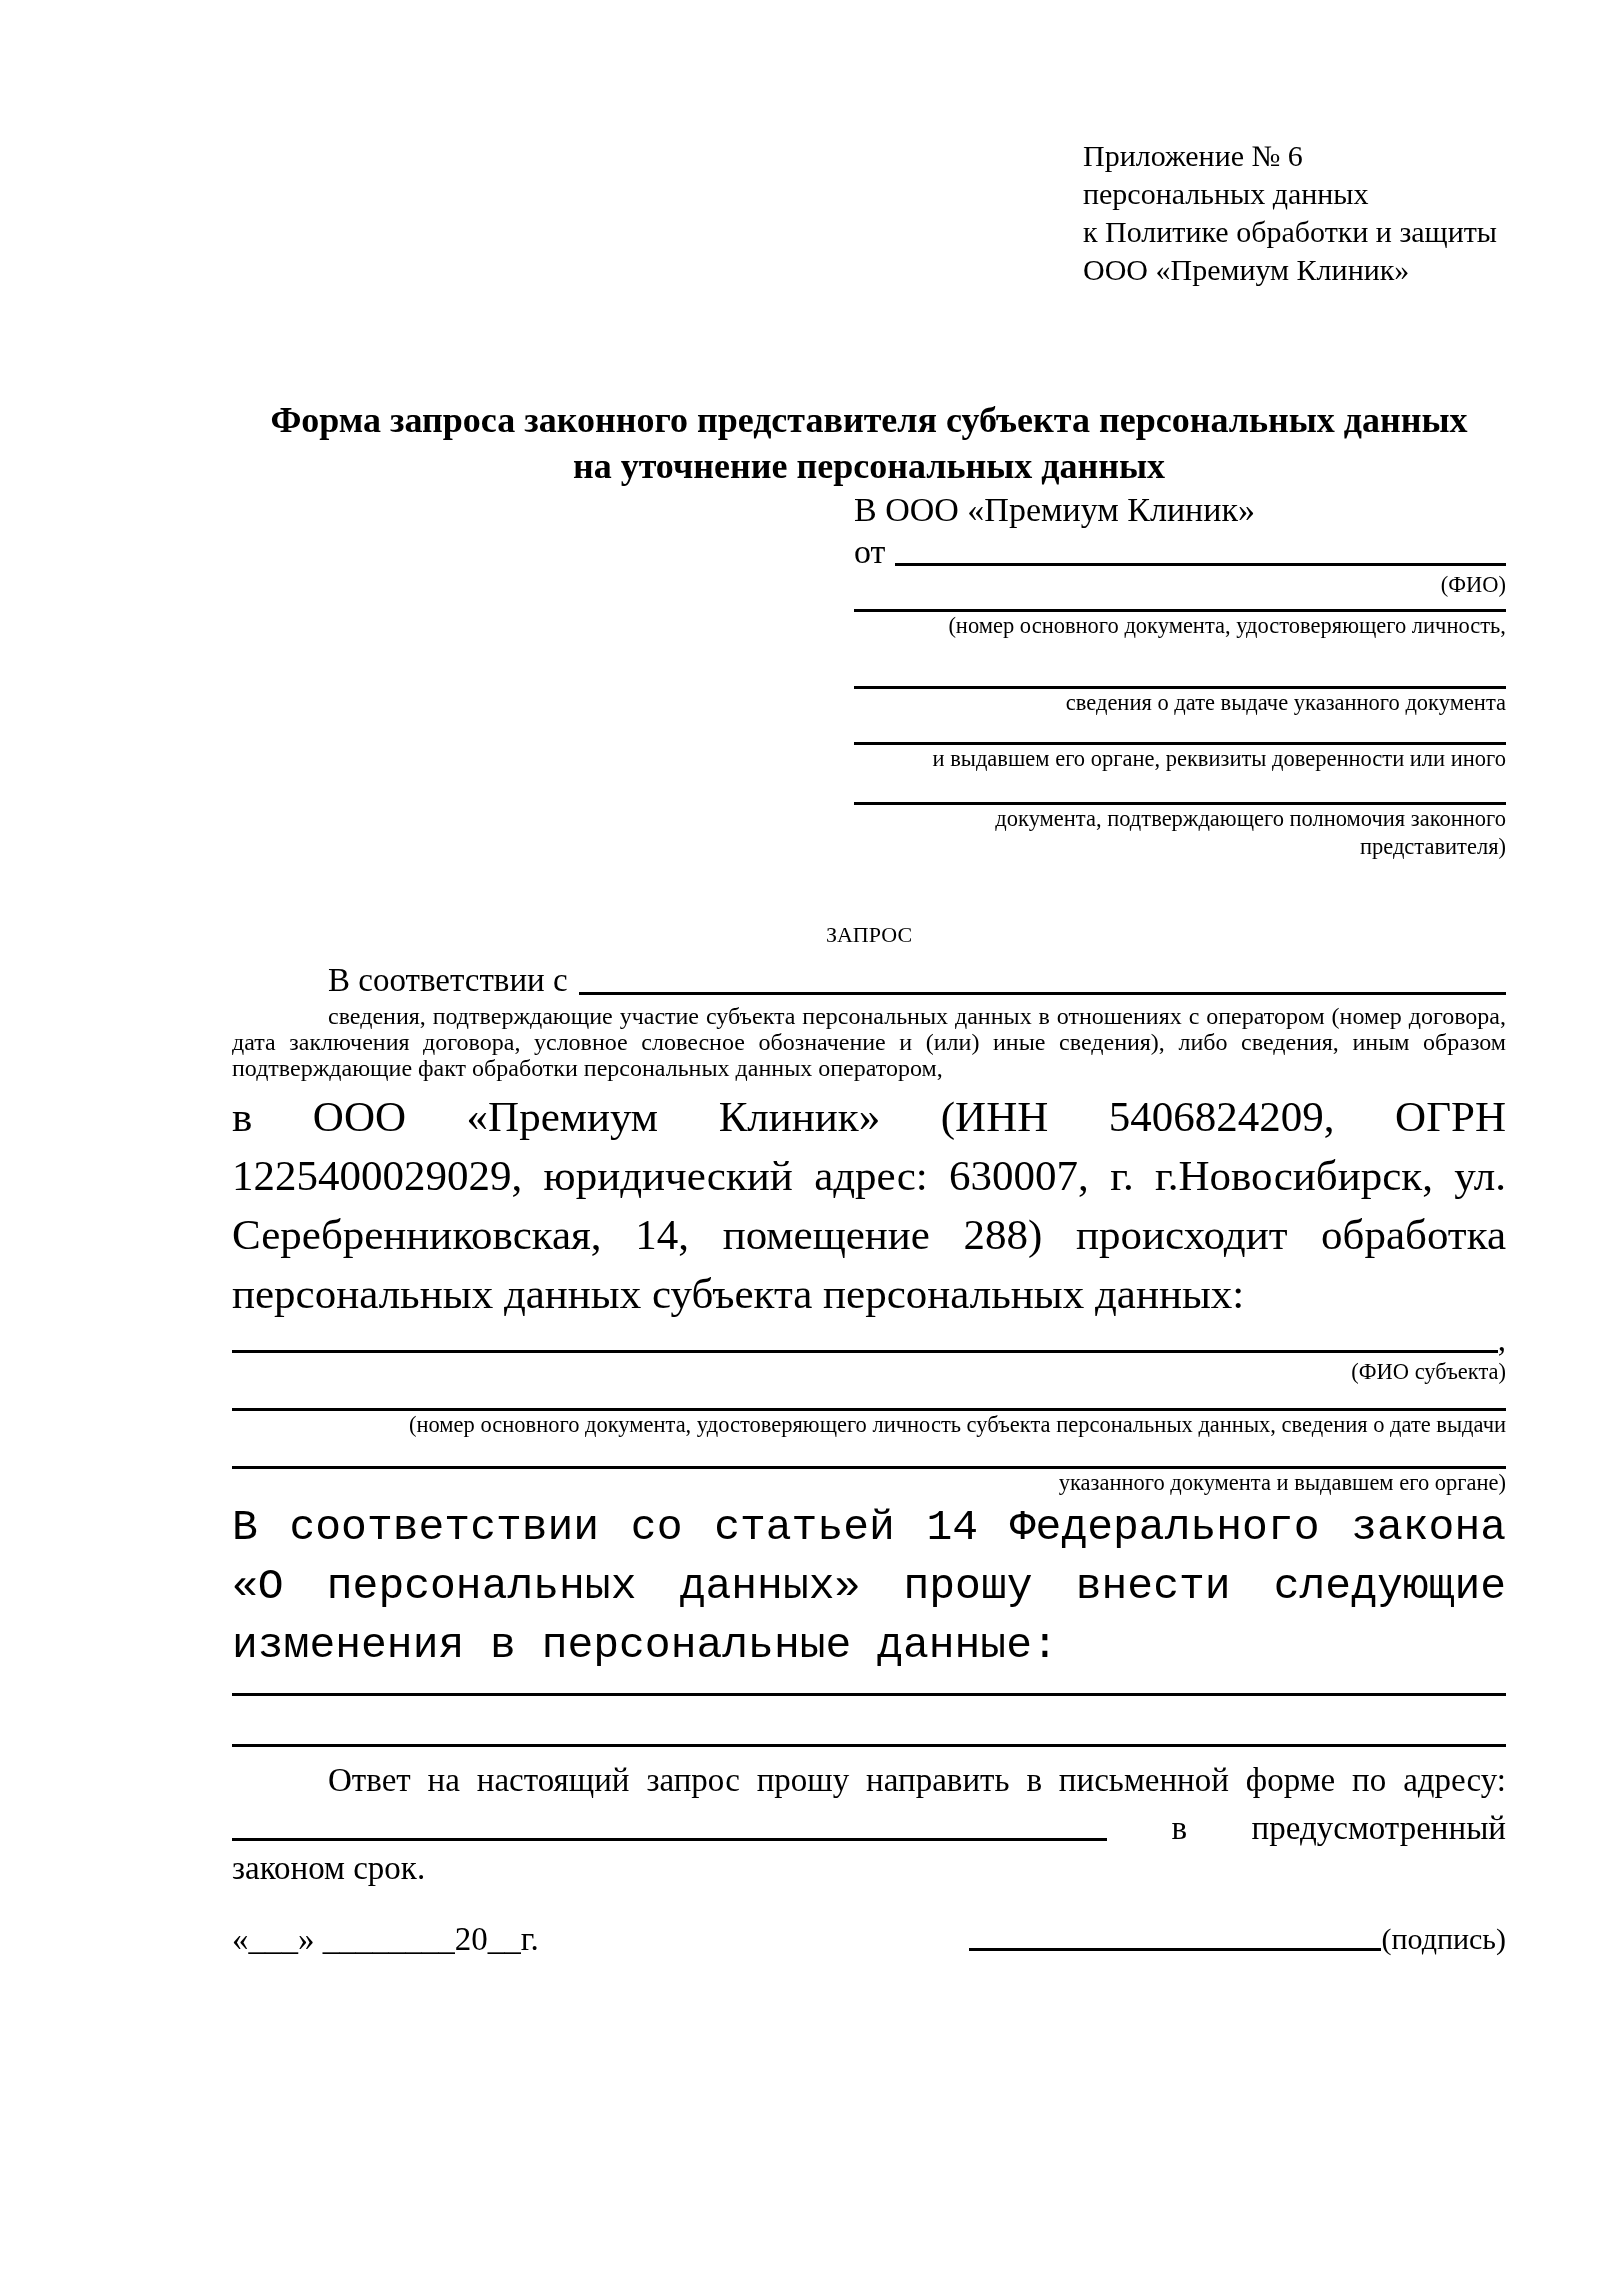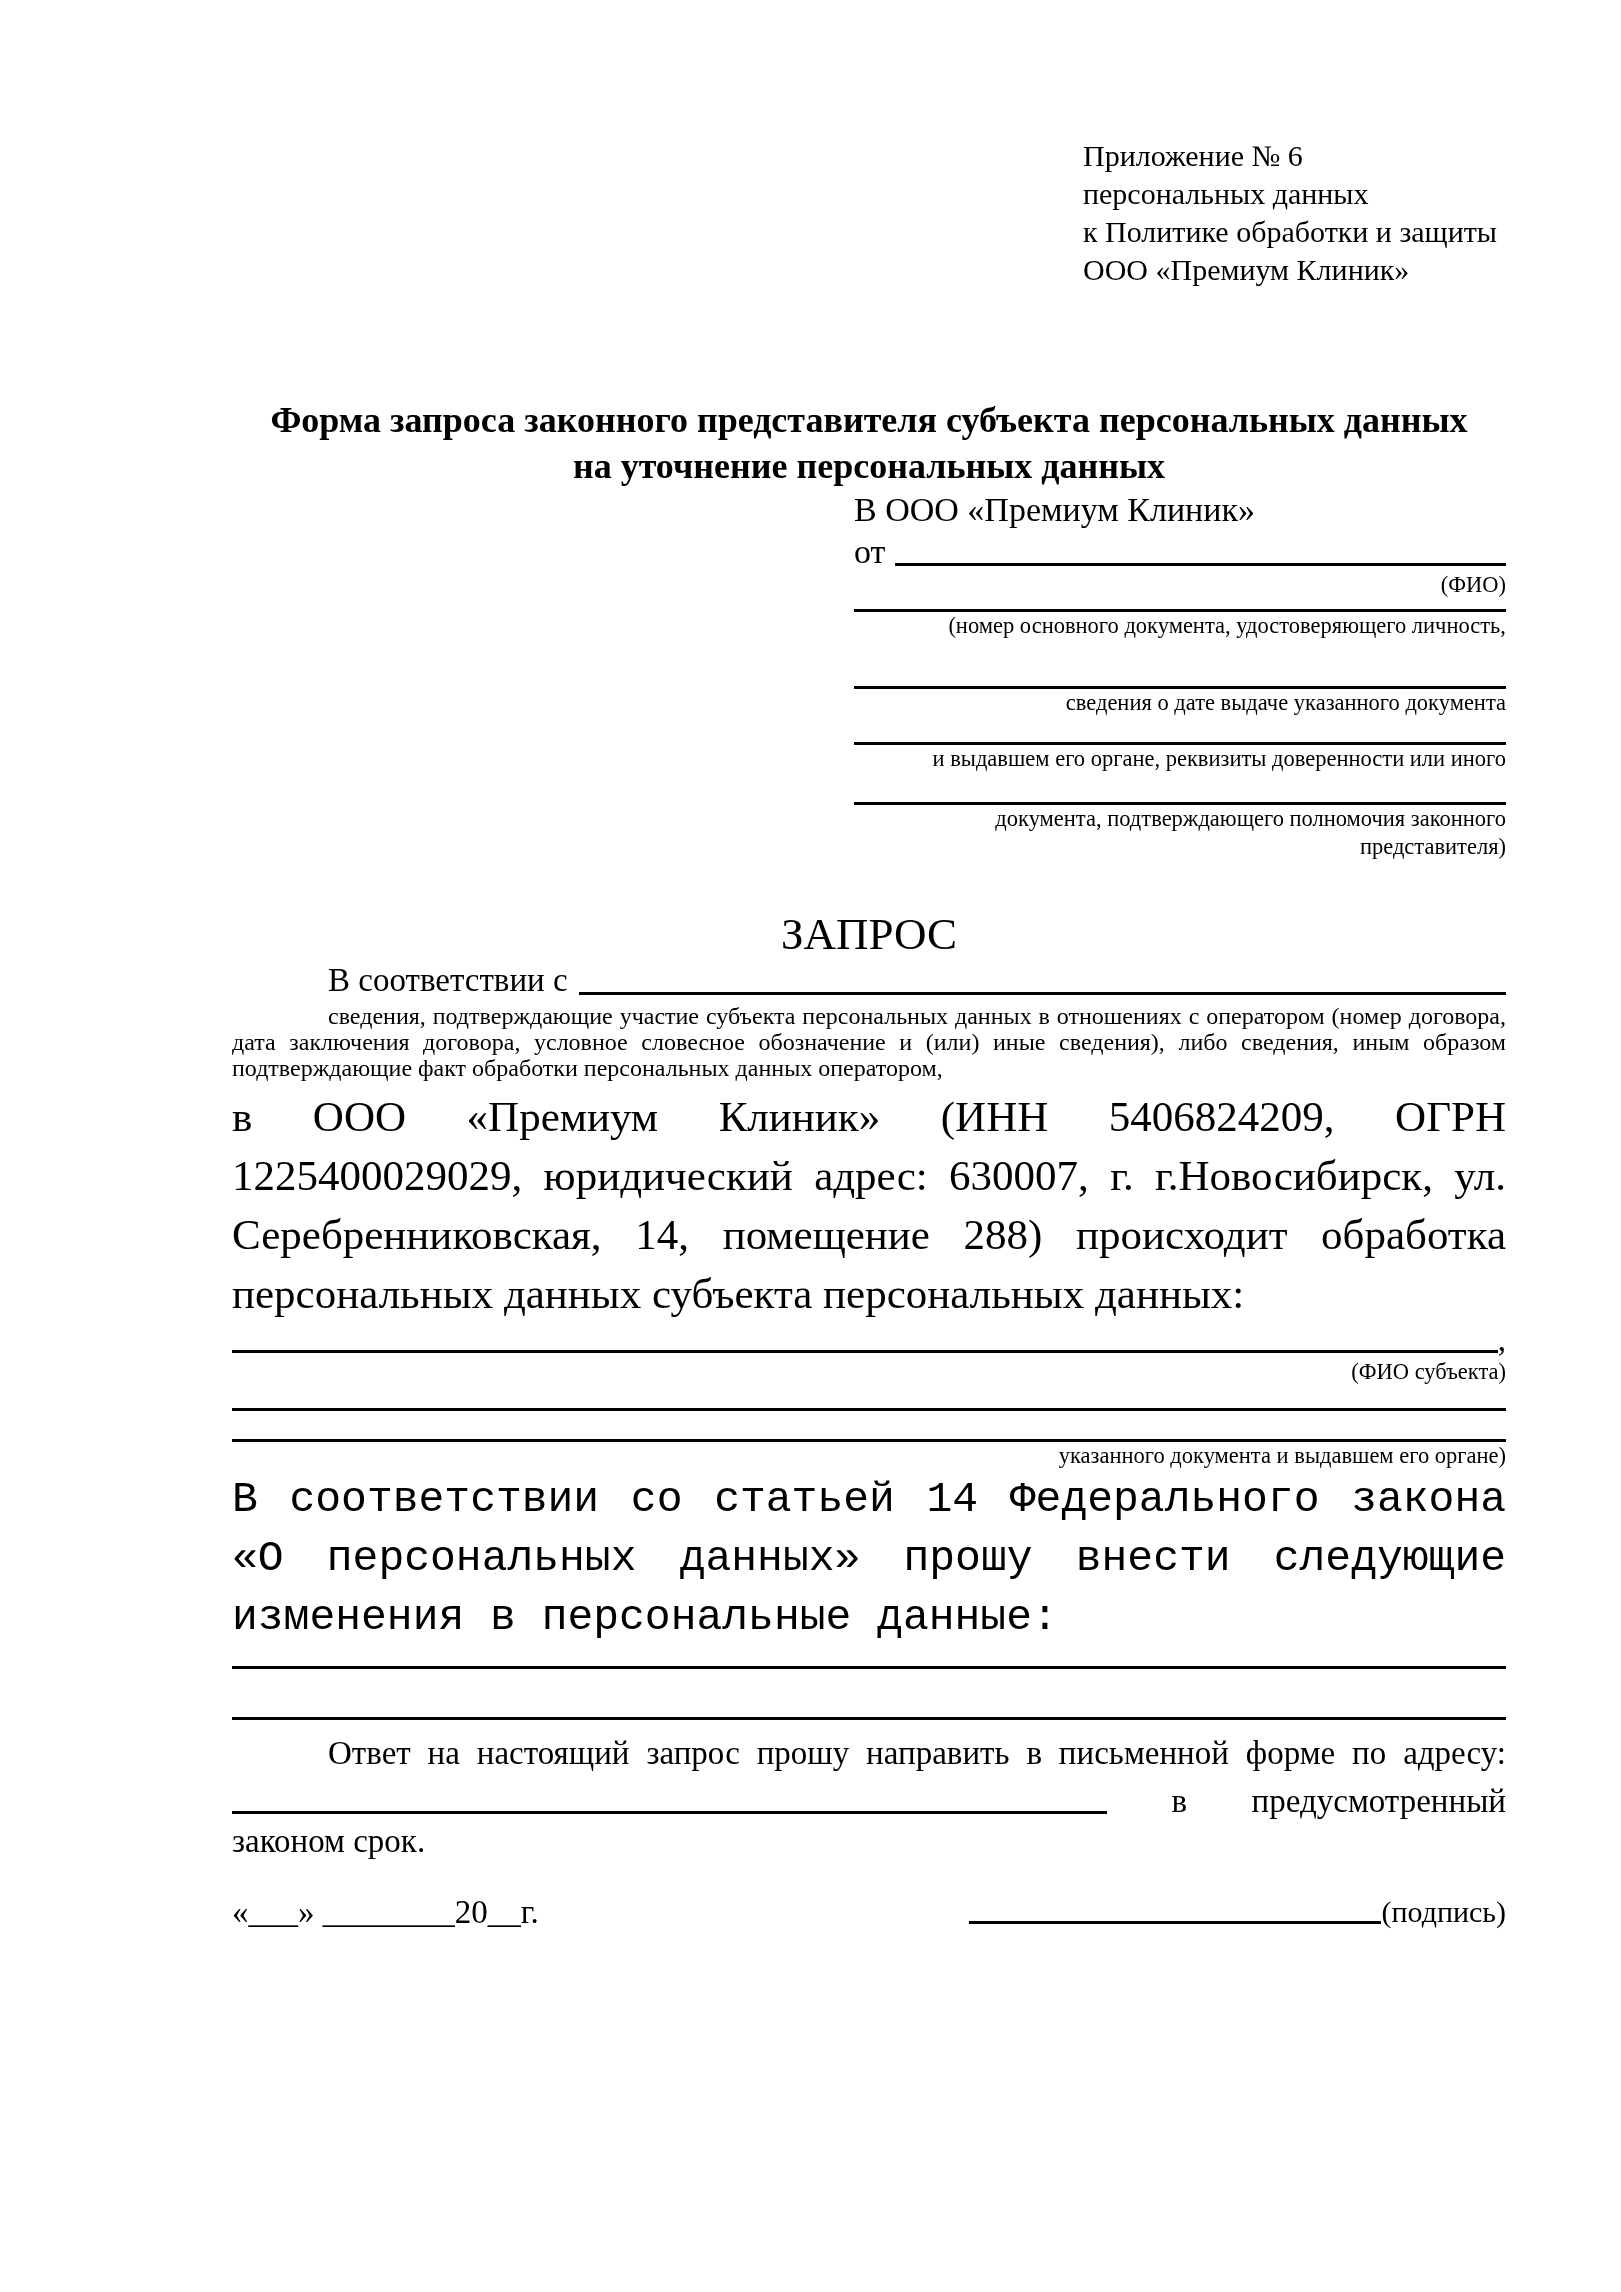--- a/index.html
+++ b/index.html
@@ -28,21 +28,21 @@
   .flex-row { display:flex; align-items:flex-end; }
   .r-from { height:41px; }
   .r-from .lbl { line-height:39px; padding-right:9.8px; white-space:nowrap; }
   .fill { flex:1; border-bottom:3.9px solid #000; }
   .r-from .fill { margin-bottom:4.9px; }
   .cap { font-size:22.5px; line-height:27.4px; text-align:right; }
   .u-row { border-bottom:3.9px solid #000; }
   .u1 { height:13.7px; } .u2 { height:49px; } .u3 { height:29px; } .u4 { height:33px; }
 
   
-  .zapros { margin-top:53px; text-align:center; font-size:45px; line-height:43px; }
+  .zapros { margin-top:53px; text-align:center; font-size:22px; line-height:43px; }
   .accord { height:43px; font-size:33px; margin-top:2px; }
   .accord .lbl { margin-left:96px; line-height:41px; padding-right:11.8px; white-space:nowrap; }
   .accord .fill { margin-bottom:5.9px; }
   .note { font-size:24px; line-height:26px; text-align:justify; text-indent:96px; margin-top:2px; }
   .par { font-size:43px; line-height:59px; text-align:justify; }
   .op-par { margin-top:5.9px; }
   .s1 { height:5.9px; } .s2 { height:25.5px; } .s3 { height:31px; }
   .line-comma { font-size:33px; }
   .line-comma .fill { margin-bottom:4.9px; }
   .line-comma .comma { line-height:35px; }
@@ -103,20 +103,21 @@
 
   <div class="par op-par">в ООО «Премиум Клиник» (ИНН 5406824209, ОГРН 1225400029029, юридический адрес: 630007, г. г.Новосибирск, ул. Серебренниковская, 14, помещение 288) происходит обработка персональных данных субъекта персональных данных:</div>
 
   <div class="flex-row line-comma">
     <span class="fill u-row s1" style="border-bottom:3.9px solid #000;"></span>
     <span class="comma">,</span>
   </div>
   <div class="cap">(ФИО субъекта)</div>
 
   <div class="u-row s2"></div>
+  <div class="cap">(номер основного документа, удостоверяющего личность субъекта персональных данных, сведения о дате выдачи</div>
 
   <div class="u-row s3"></div>
   <div class="cap">указанного документа и выдавшем его органе)</div>
 
   <div class="par law">В соответствии со статьей 14 Федерального закона «О персональных данных» прошу внести следующие изменения в персональные данные:</div>
 
   <div class="u-row b1"></div>
   <div class="u-row b2"></div>
 
   <div class="answer">Ответ на настоящий запрос прошу направить в письменной форме по адресу:</div>

